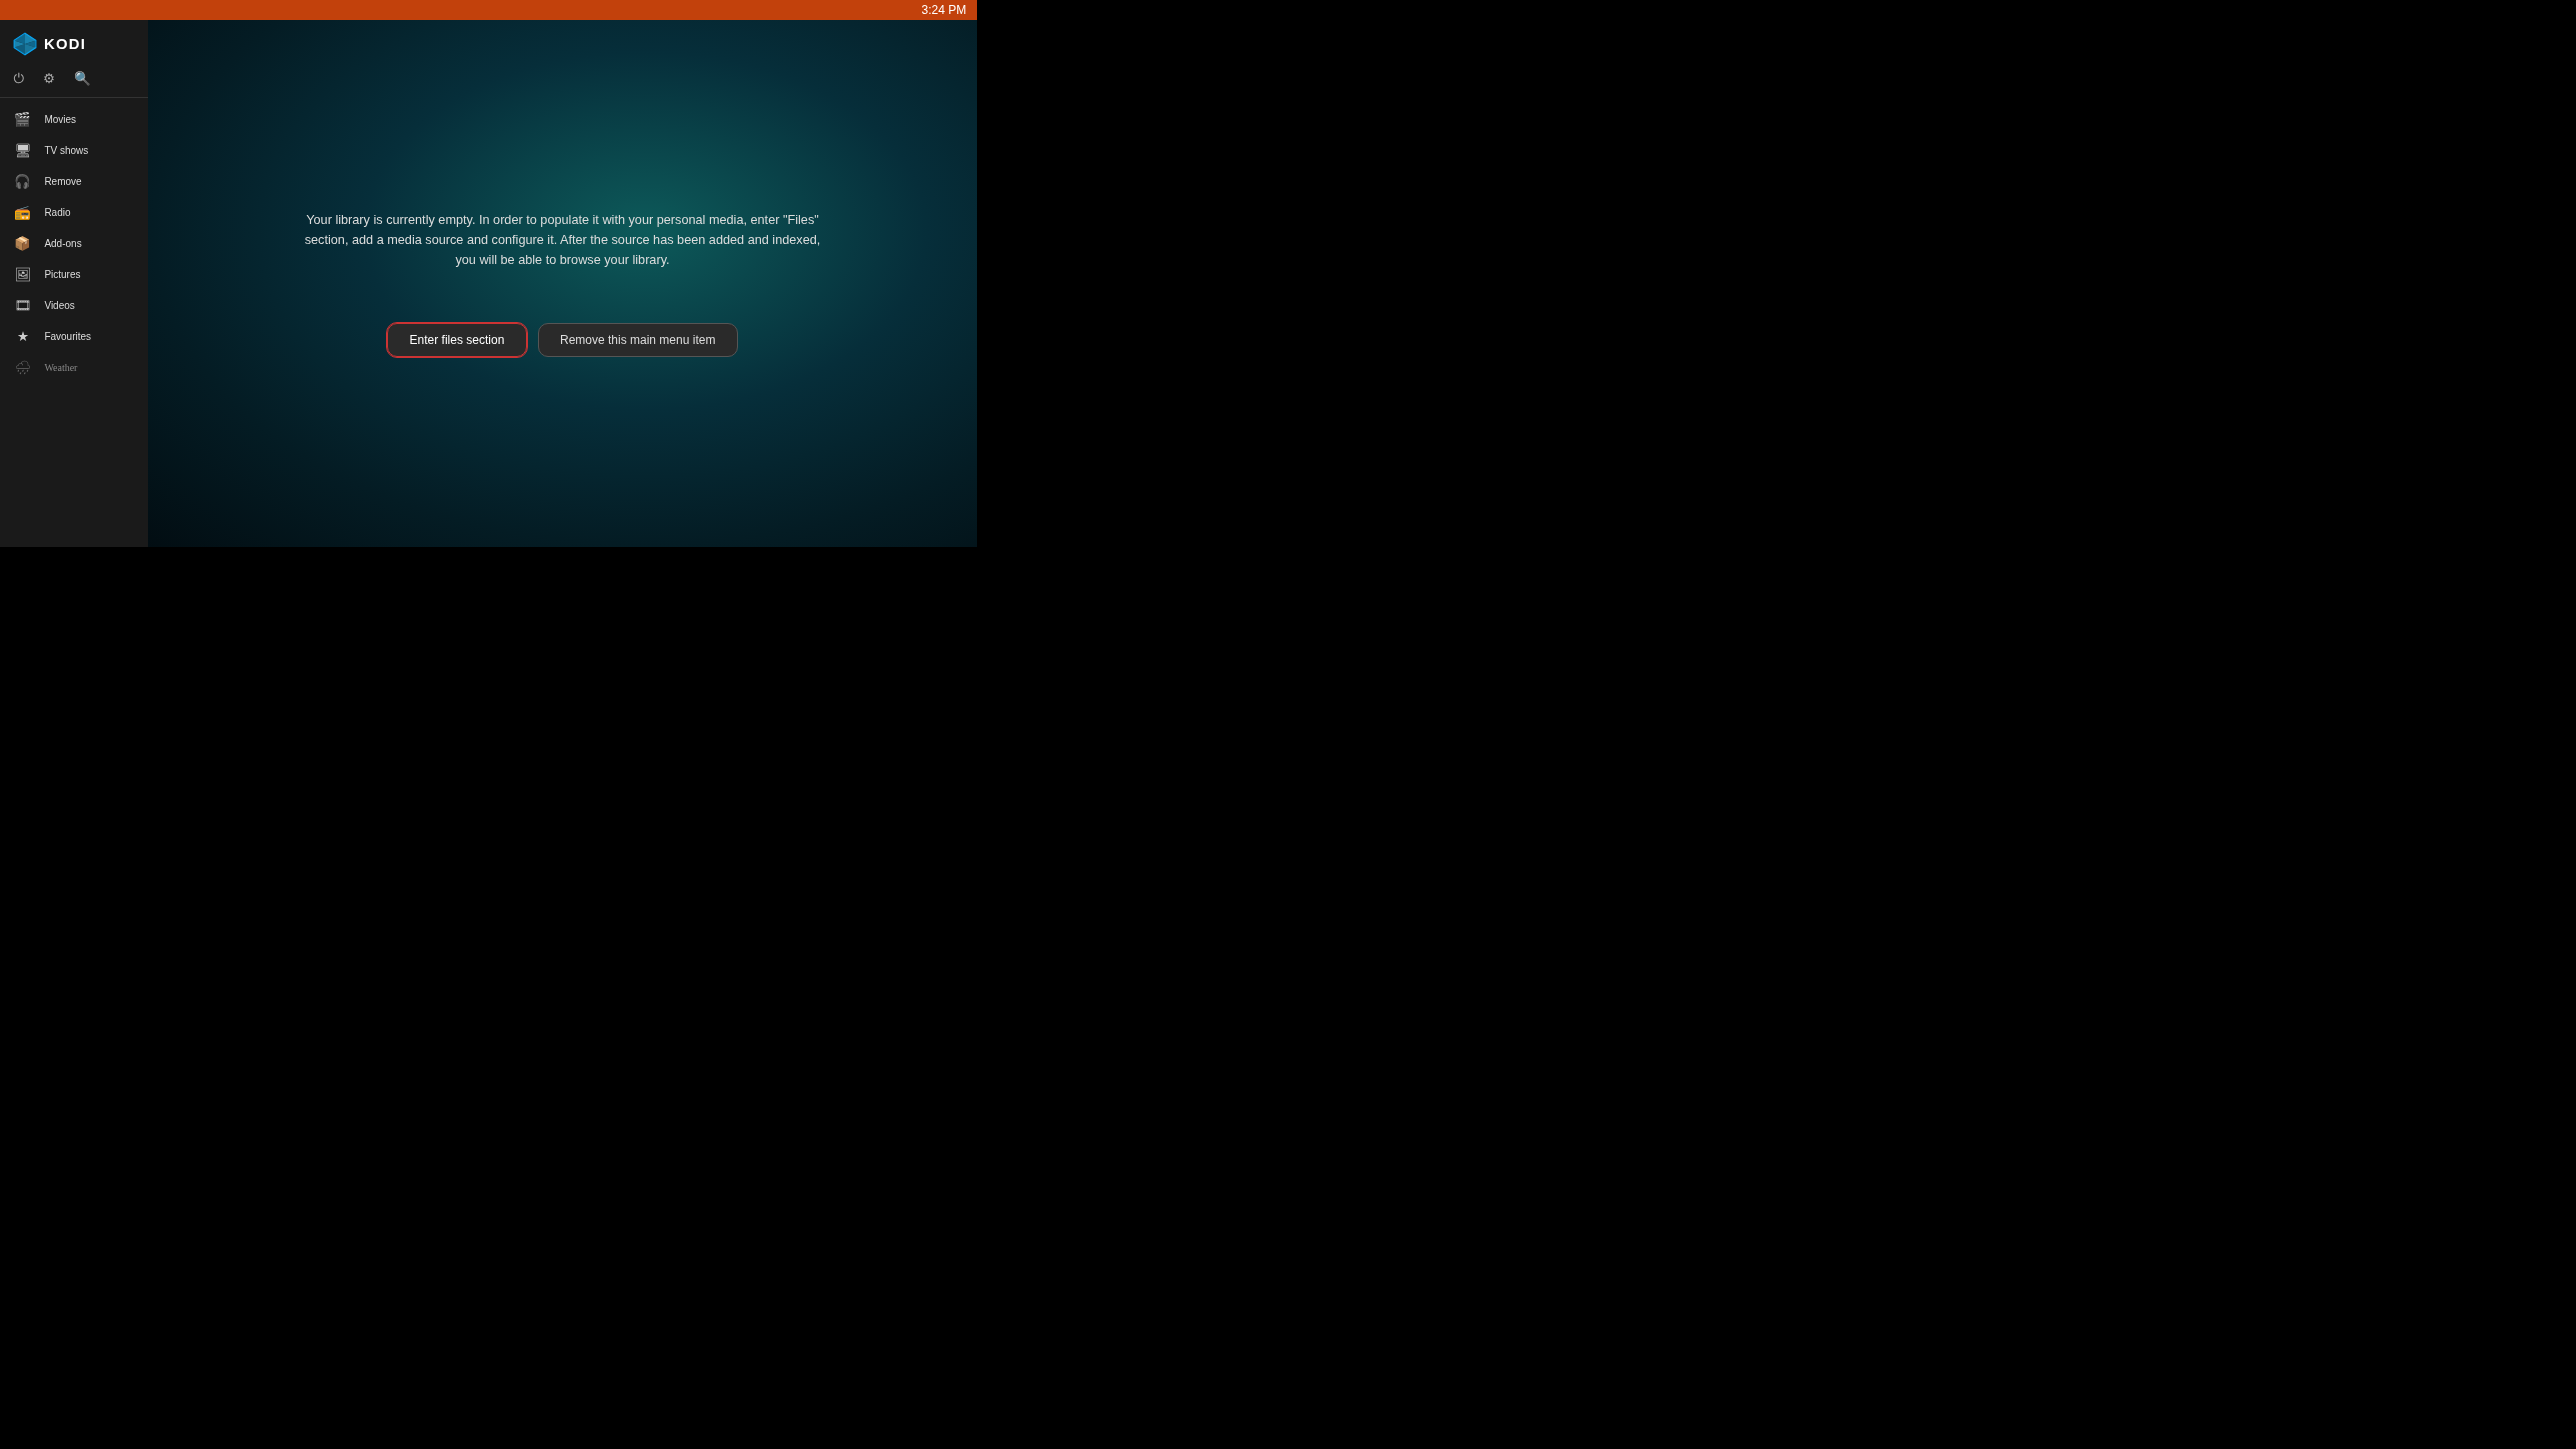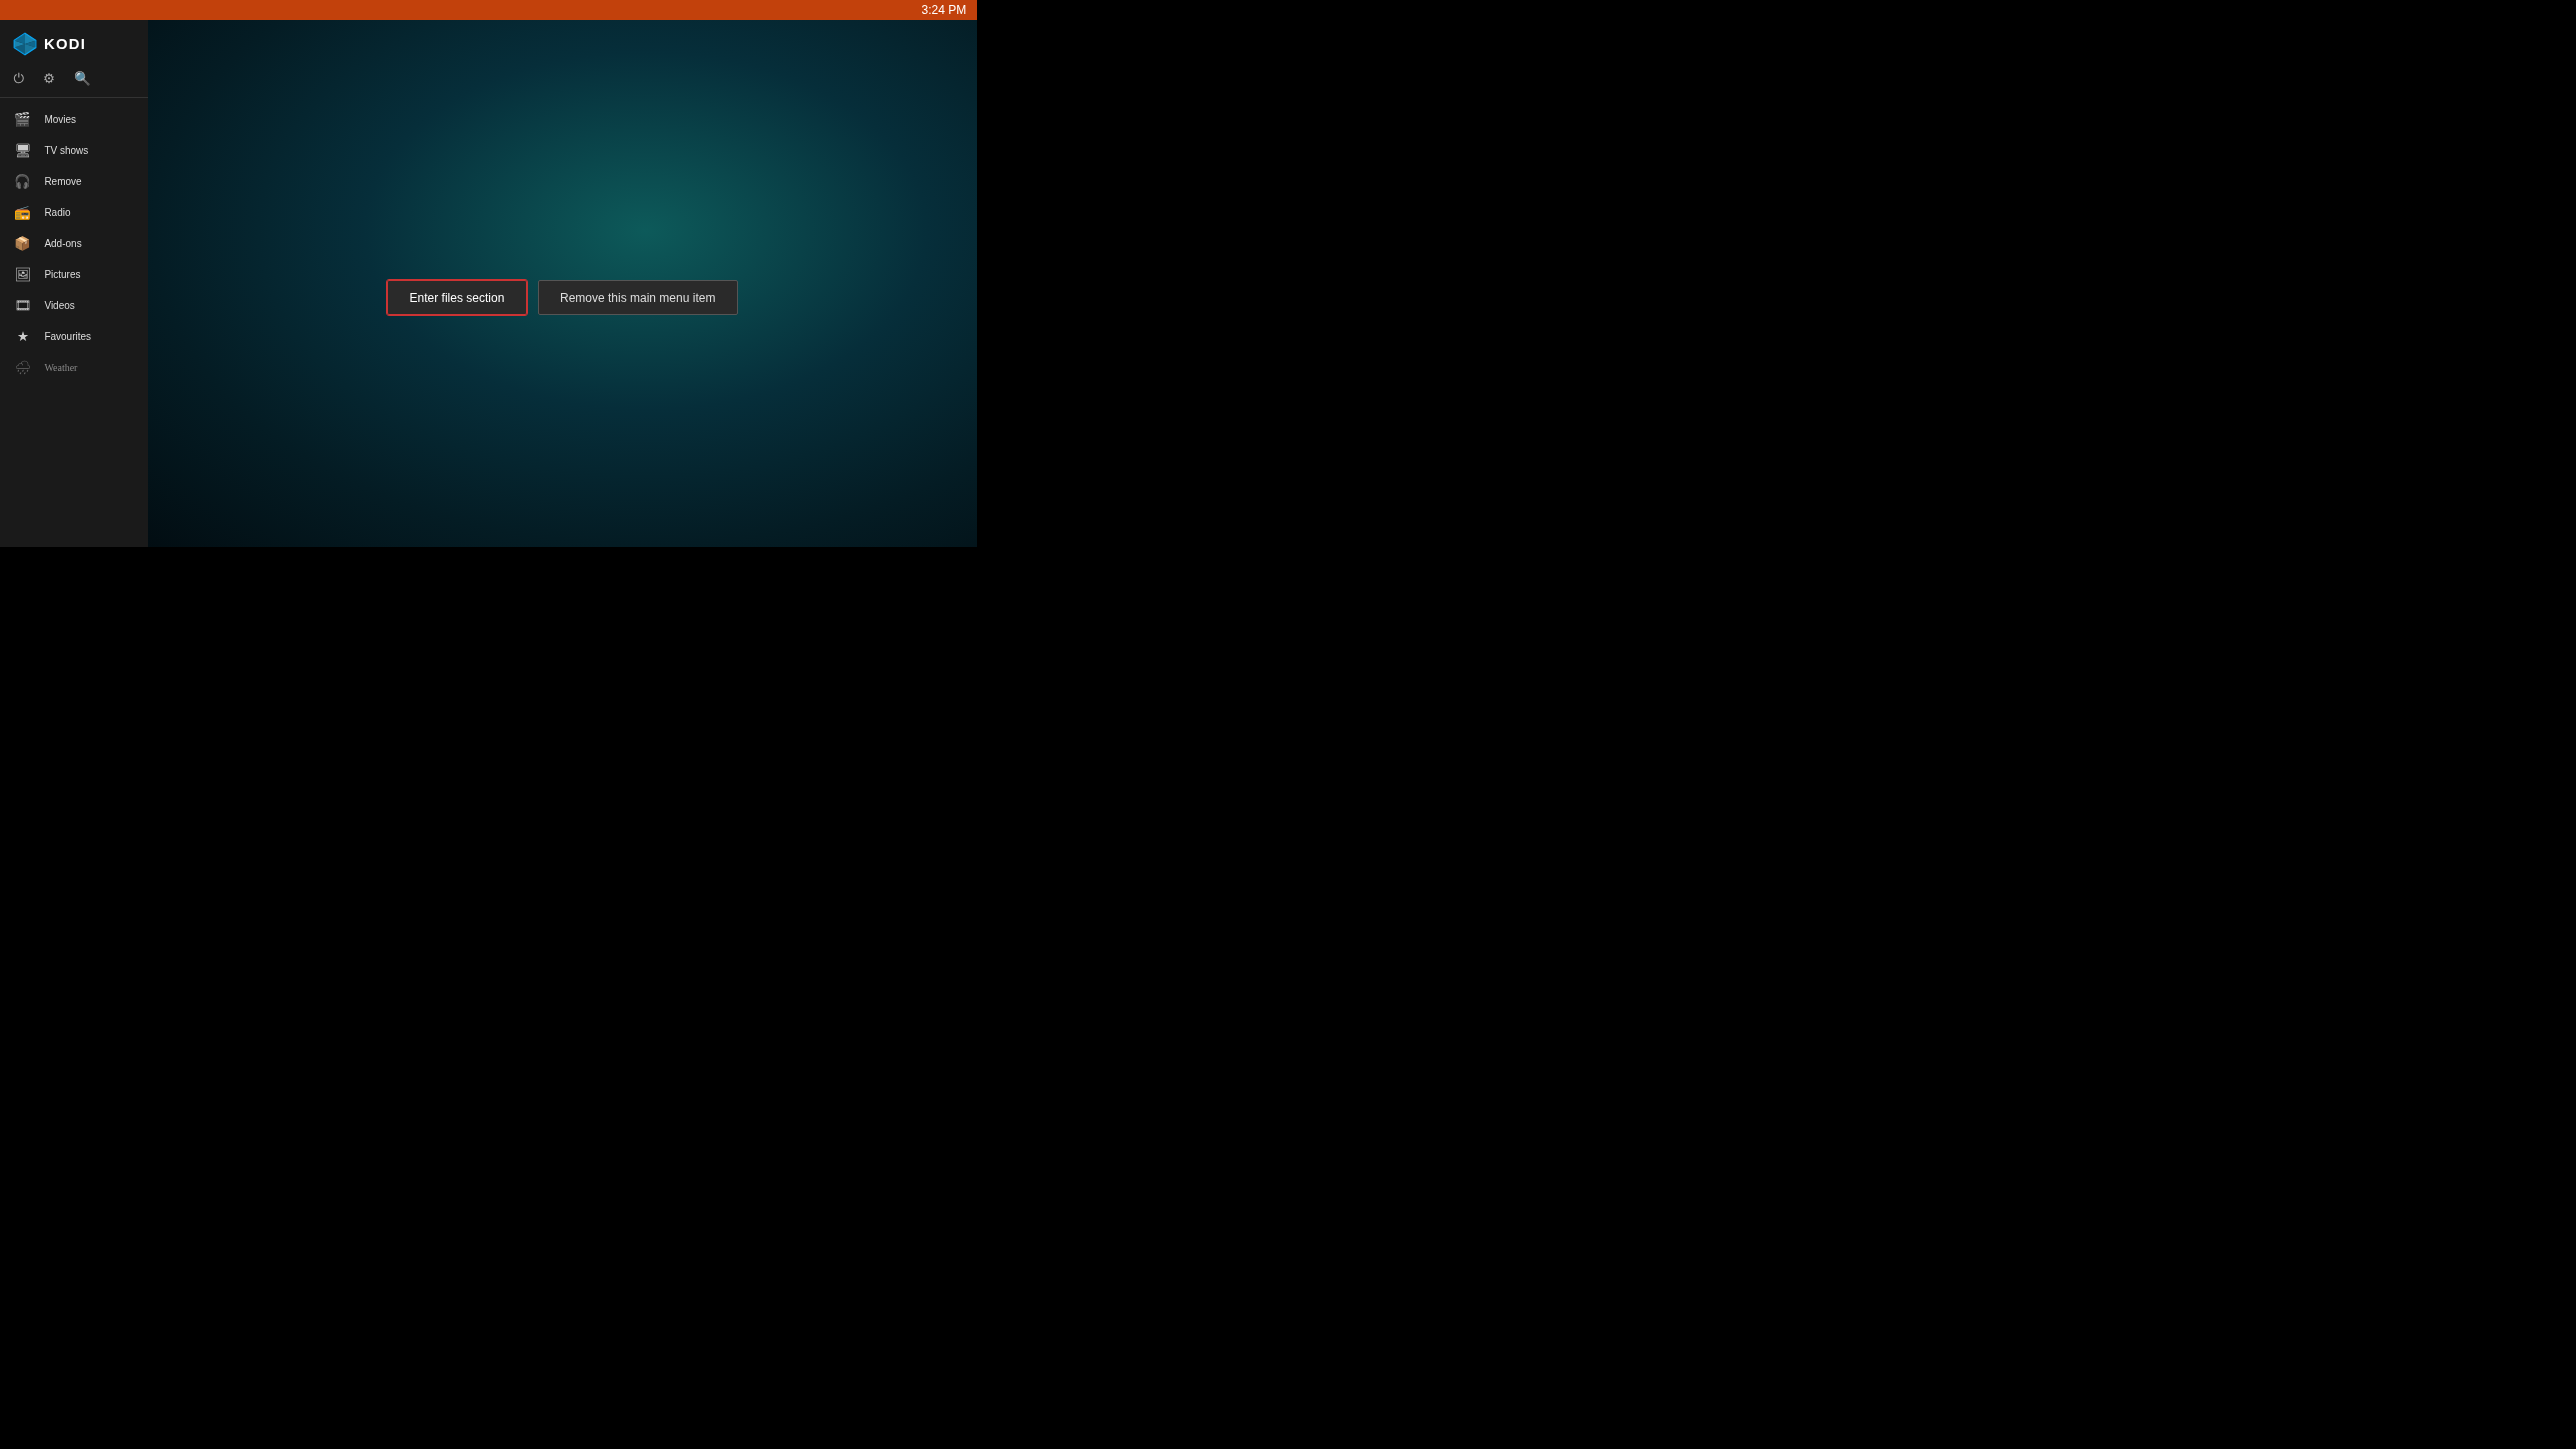--- a/index.html
+++ b/index.html
@@ -142,21 +142,21 @@
       gap: 10.7px;
       align-items: center;
     }
 
     .btn {
       padding: 9.4px 21.5px;
       font-size: 12px;
       font-weight: 400;
       border: none;
       cursor: pointer;
-      border-radius: 2px;
+      border-radius: 10px;
       transition: background 0.15s;
       margin-top: 28px;
     }
 
     .btn-primary {
       background: #2a2a2a;
       color: #fff;
       border: 1.3px solid #cc3333;
       outline: 1.3px solid #cc3333;
       outline-offset: 0.7px;
@@ -254,20 +254,21 @@
       <div class="nav-item dimmed">
         <span class="nav-icon">🌧</span>
         <span class="nav-label">Weather</span>
       </div>
 
     </nav>
   </aside>
 
   <main class="content-area">
 
+    <p class="empty-library-message">Your library is currently empty. In order to populate it with your personal media, enter "Files" section, add a media source and configure it. After the source has been added and indexed, you will be able to browse your library.</p>
 
     <div class="action-buttons">
       <button class="btn btn-primary">Enter files section</button>
       <button class="btn btn-secondary">Remove this main menu item</button>
     </div>
 
   </main>
 
 </div>
 

